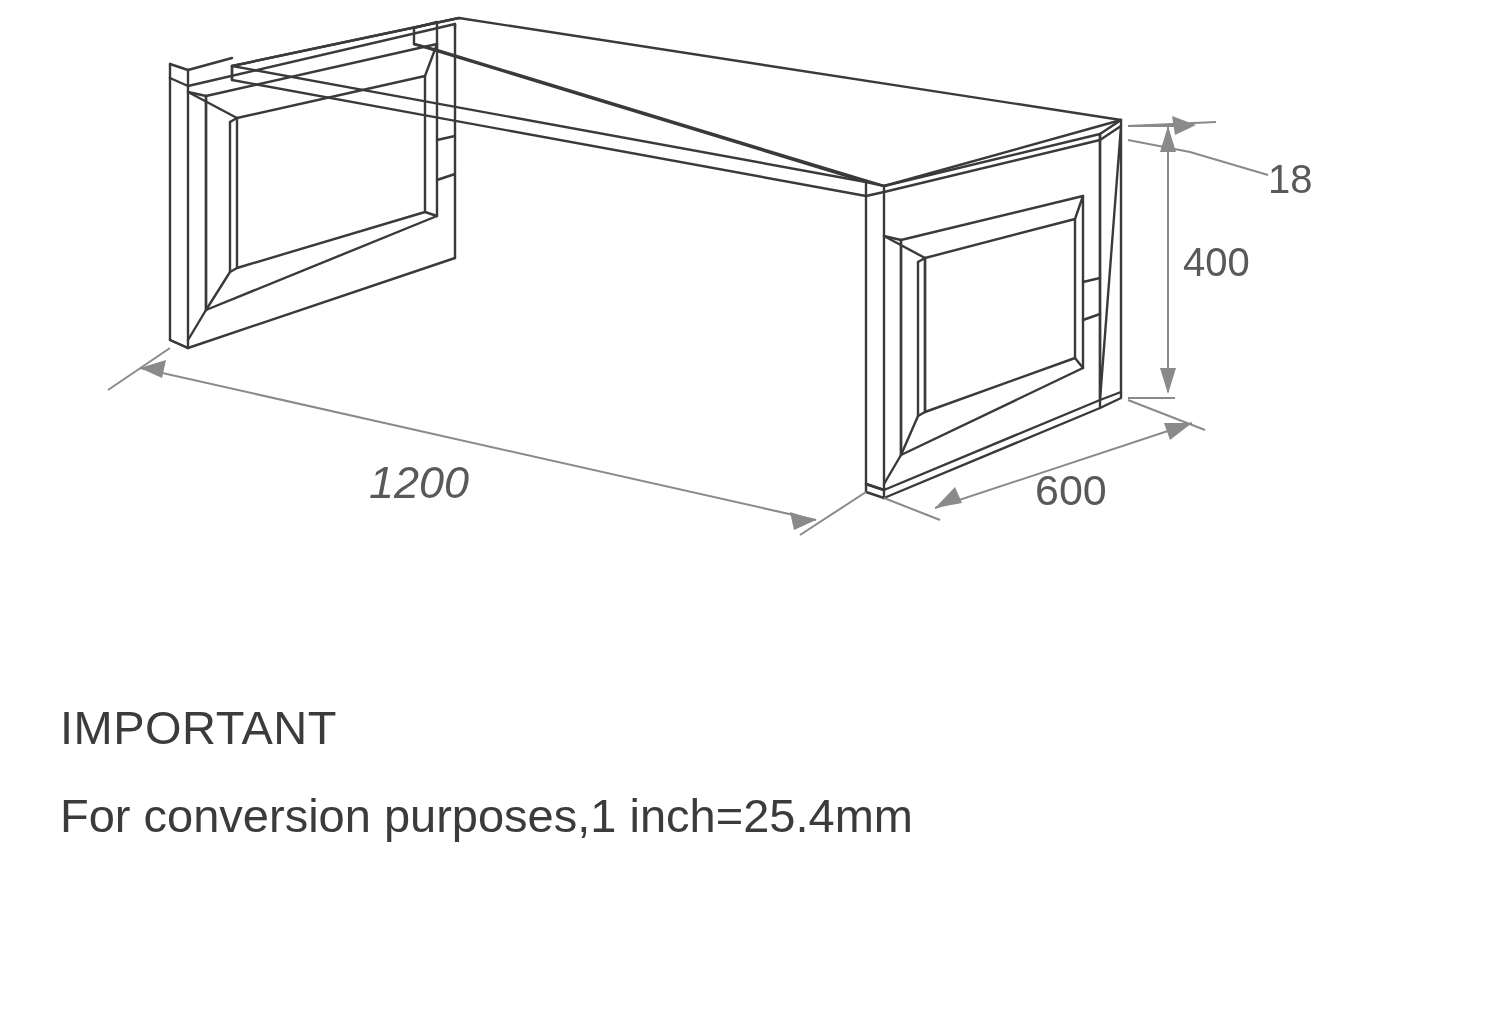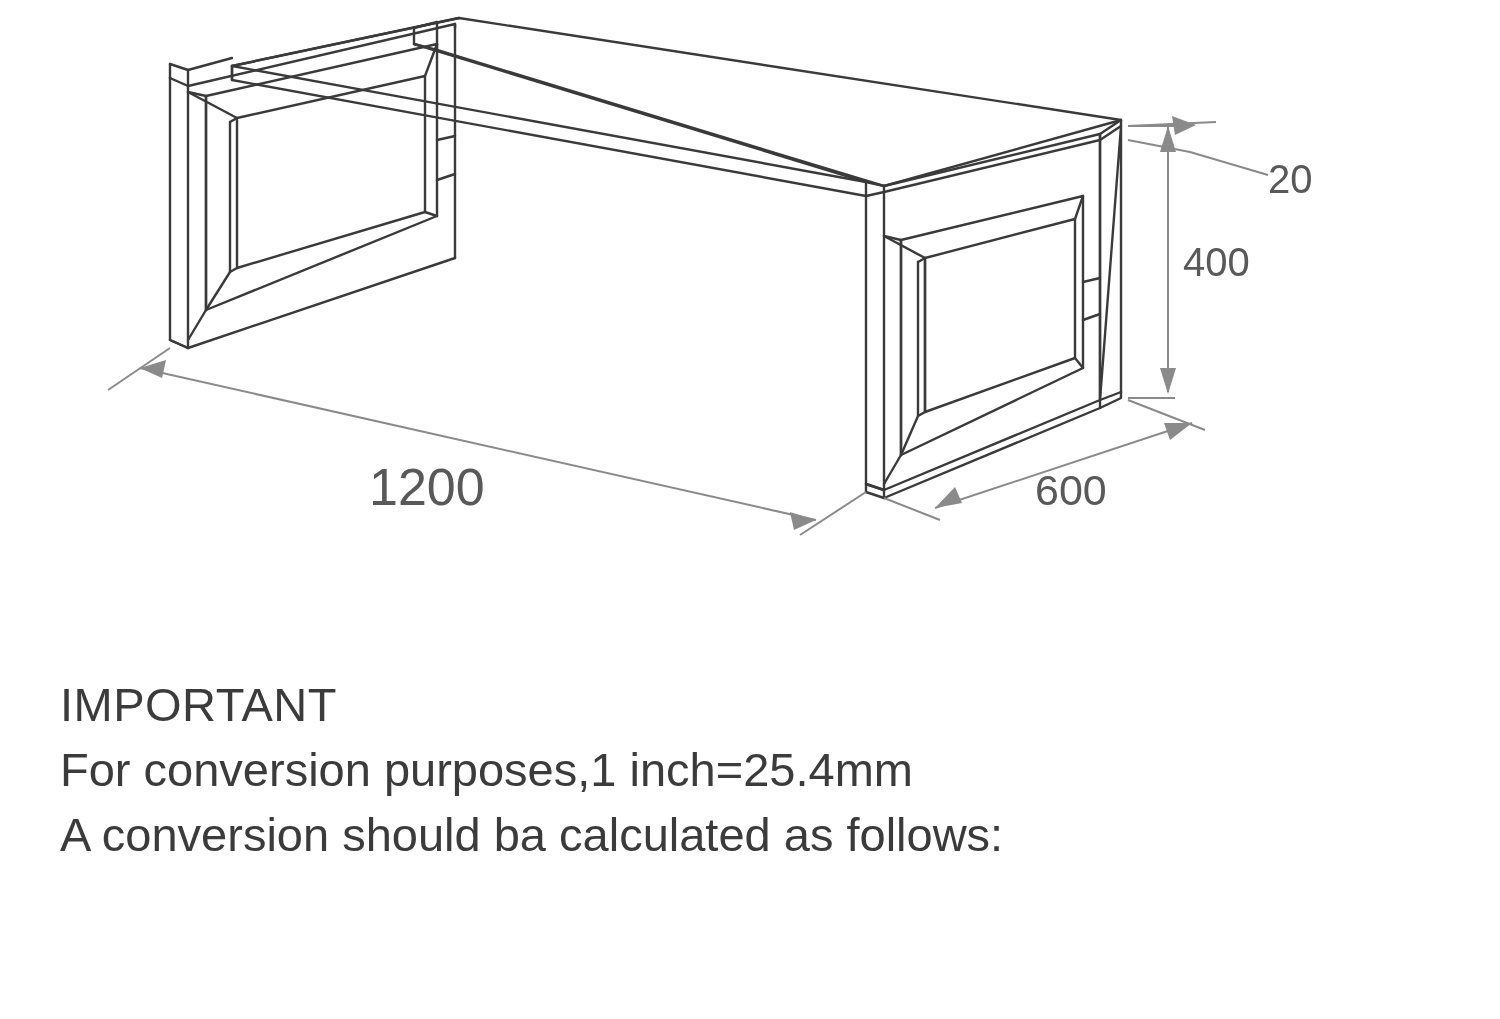--- a/index.html
+++ b/index.html
@@ -42,34 +42,36 @@
     font-size: 40px;
   }
   #dim-600 {
     left: 1035px;
     top: 466px;
     font-size: 43px;
   }
   #dim-1200 {
     left: 369px;
     top: 457px;
-    font-size: 52px;
+    font-size: 45px;
+    font-style: italic;
   }
   #notes-block {
     position: absolute;
     left: 60px;
     top: 672px;
     width: 1420px;
   }
   #notes-block .note-line {
     font-family: "Liberation Sans", sans-serif;
     font-size: 47px;
     line-height: 65px;
     color: #3b3b3b;
     white-space: nowrap;
+    margin-top: 23px;
   }
   #notes-block .note-heading {
     letter-spacing: 0.5px;
   }
 </style>
 </head>
 <body>
 
 <div id="drawing-area">
   <svg id="drawing-svg" width="1500" height="660" viewBox="0 0 1500 660">
@@ -187,23 +189,22 @@
       <polygon points="1168,394 1160,368 1176,368"></polygon>
 
       <polygon points="1192,423 1164,423 1170,440"></polygon>
       <polygon points="935,508 962,503 955,487"></polygon>
 
       <polygon points="140,368 166,360 162,378"></polygon>
       <polygon points="816,520 790,512 794,530"></polygon>
     </g>
   </svg>
 
-  <div class="dim-label" id="dim-18">20</div>
+  <div class="dim-label" id="dim-18">18</div>
   <div class="dim-label" id="dim-400">400</div>
   <div class="dim-label" id="dim-600">600</div>
   <div class="dim-label" id="dim-1200">1200</div>
 </div>
 
 <div id="notes-block">
   <div class="note-line note-heading">IMPORTANT</div>
   <div class="note-line">For conversion purposes,1 inch=25.4mm</div>
-  <div class="note-line">A conversion should ba calculated as follows:</div>
 </div>
 
 </body></html>

